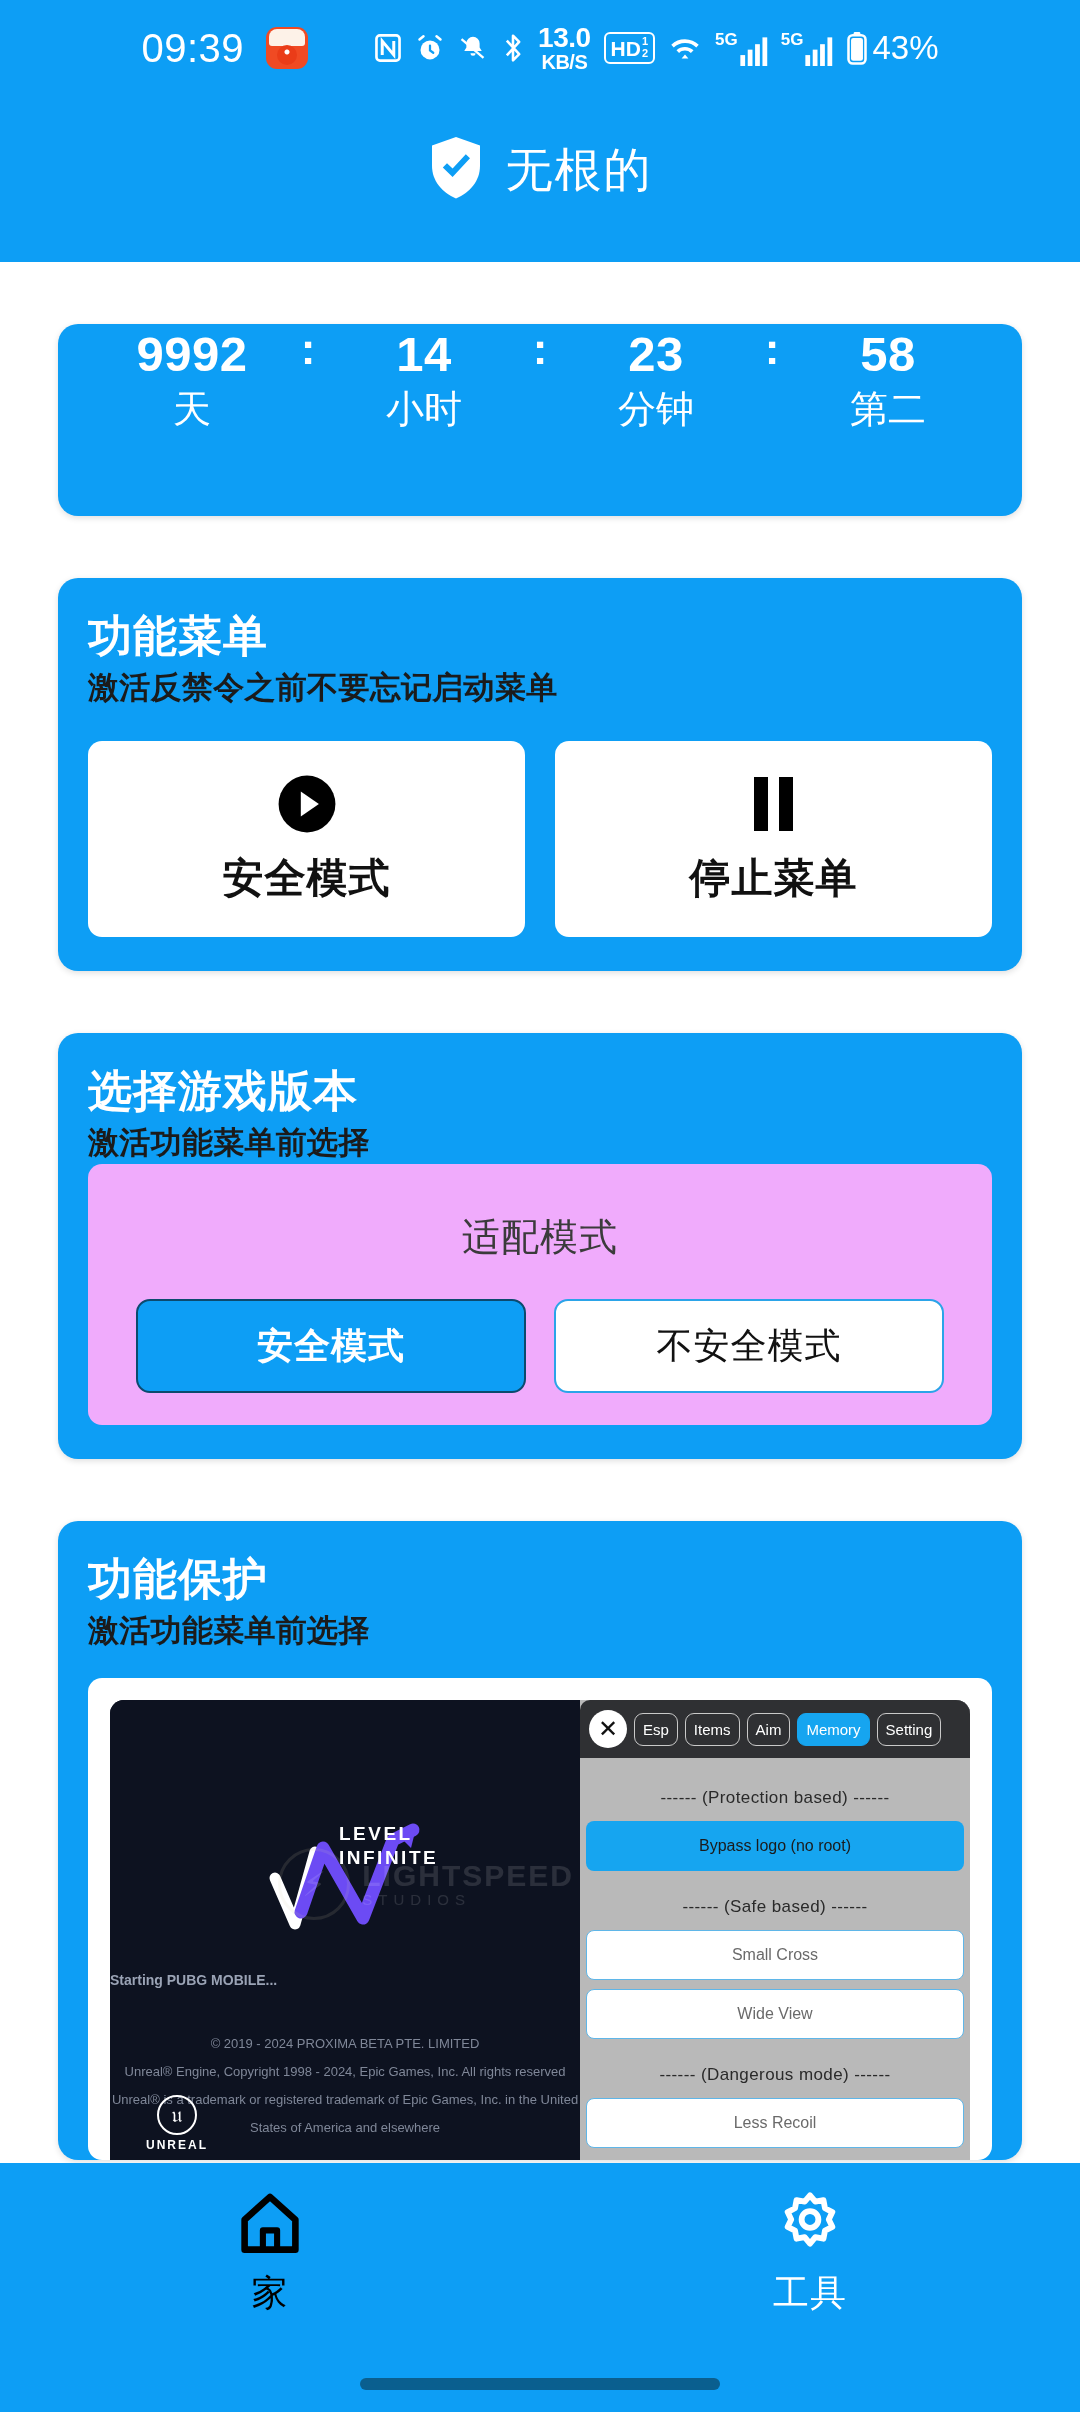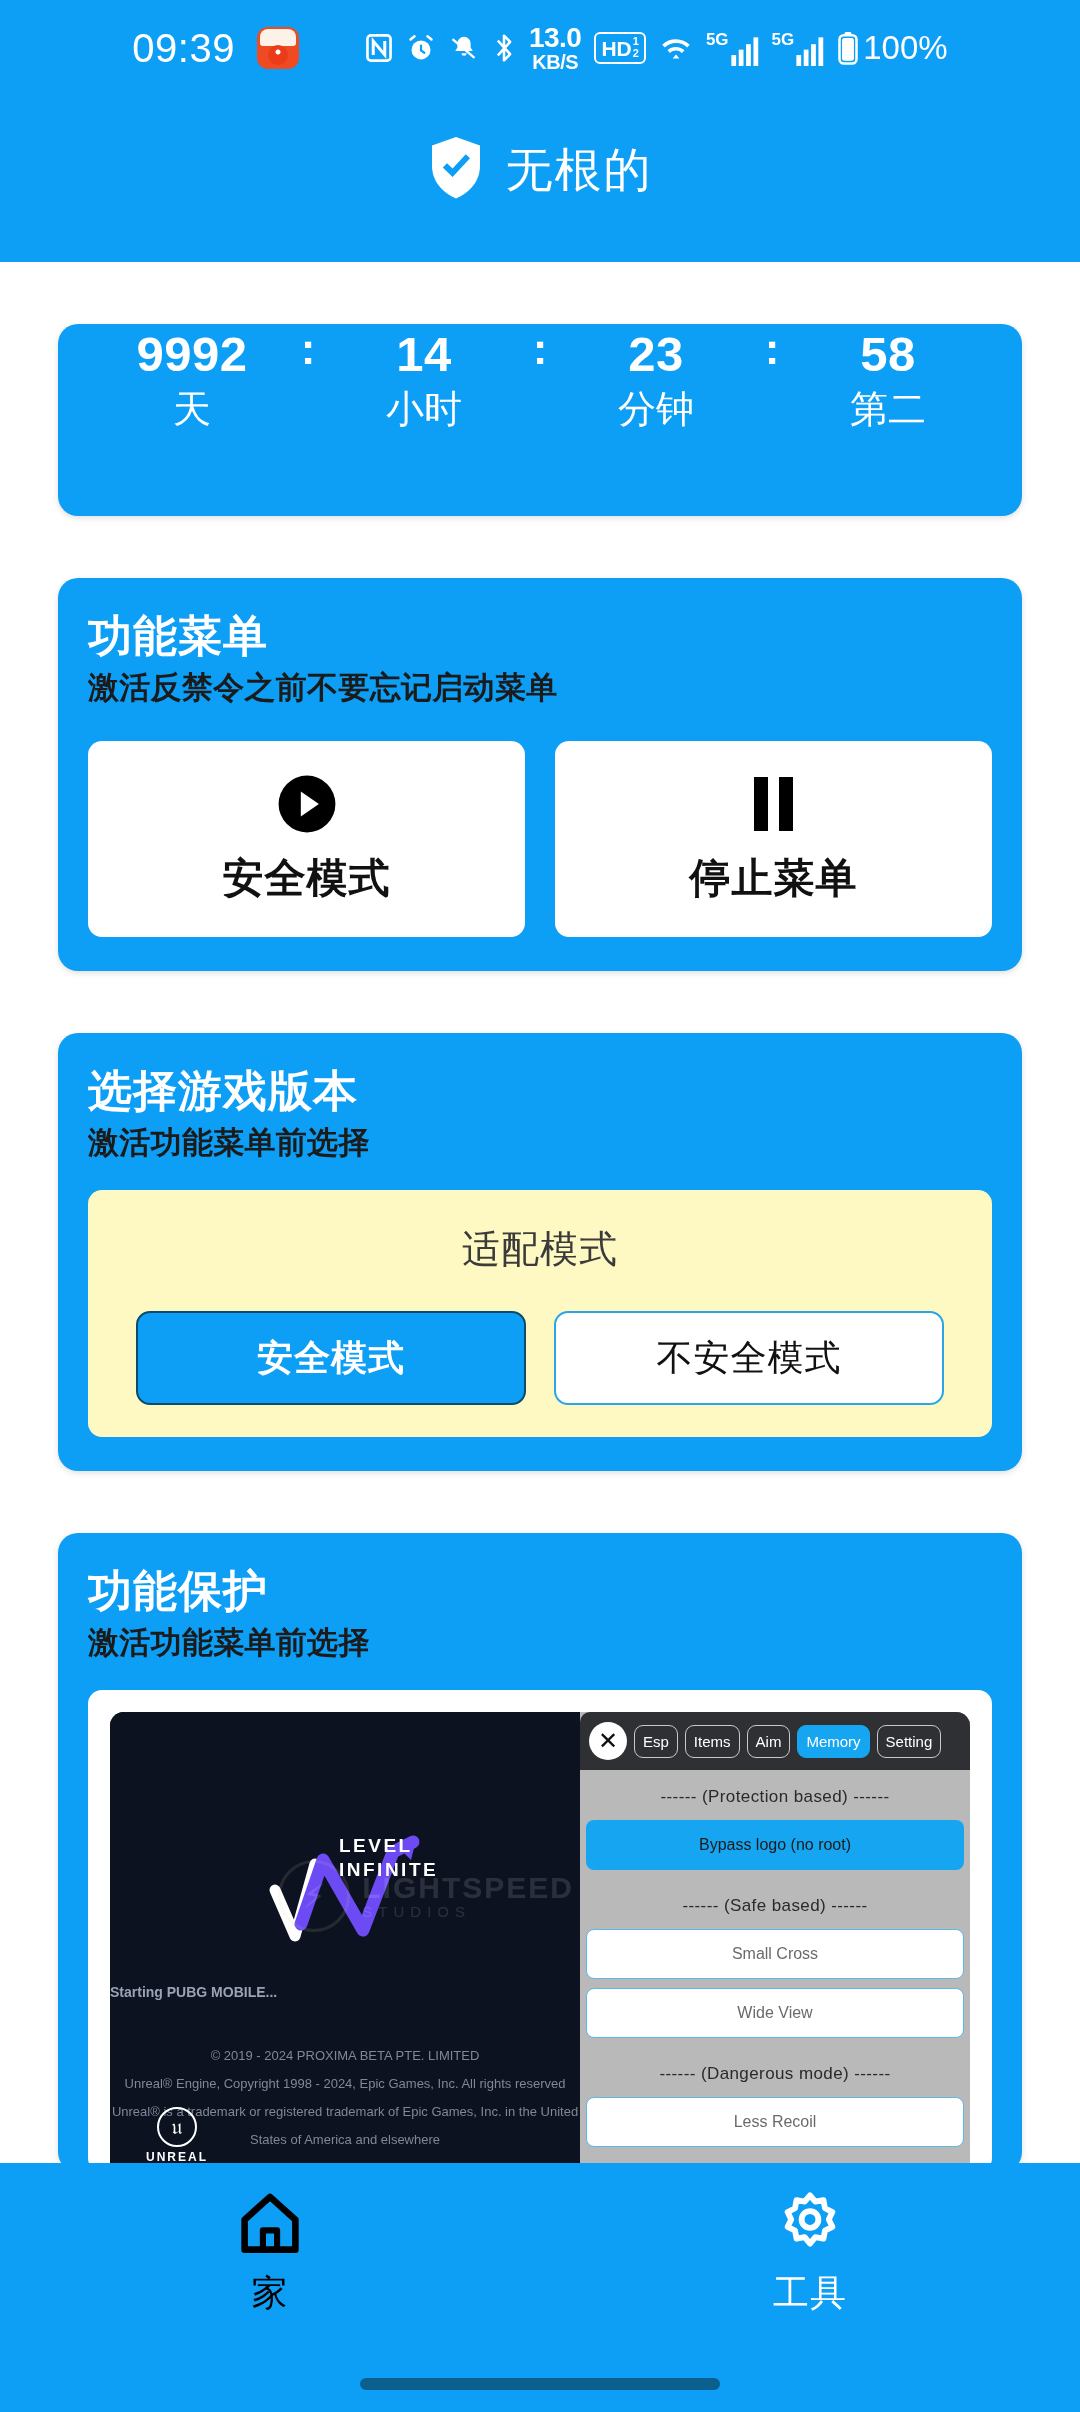--- a/index.html
+++ b/index.html
@@ -200,24 +200,23 @@
     gap: 16px;
     cursor: pointer;
   }
   .fn-btn .ico { color: #000; display: flex; align-items:center; justify-content:center; height: 62px;}
   .fn-btn .lbl { font-size: 41px; font-weight: 700; color: #111; letter-spacing: 1px;}
   .pausebars { display:flex; gap:11px; }
   .pausebars i { display:block; width: 14px; height: 54px; background:#000; }
 
   
   .panel {
-    background: #fef9c3;
+    background: #f0abfc;
     border-radius: 14px;
-    margin-top: 26px;
-    padding: 34px 28px 32px 28px;
+    padding: 48px 28px 32px 28px;
   }
   .panel-head {
     text-align: center;
     font-size: 38px;
     color: #3b3b3b;
     font-weight: 400;
     letter-spacing: 1px;
   }
   .seg-row {
     display: flex;
@@ -342,21 +341,21 @@
   .ov-tab {
     border: 1.5px solid #c9c9c9;
     border-radius: 9px;
     color: #ffffff;
     font-size: 15px;
     padding: 7px 8px;
     white-space: nowrap;
     cursor: pointer;
   }
   .ov-tab.on { background: #16A5F0; border-color: #16A5F0; color: #ffffff; }
-  .ov-body { padding: 0 6px; }
+  .ov-body { padding: 13px 6px; }
   .ov-head {
     text-align: center;
     color: #2a2a2a;
     font-size: 17px;
     padding: 17px 0 13px 0;
     letter-spacing: 0.4px;
   }
   .ov-item {
     height: 50px;
     border-radius: 8px;
@@ -478,21 +477,21 @@
             <rect x="10.8" y="6" width="3.5" height="16"></rect>
               <rect x="16.2" y="1" width="3.5" height="21"></rect>
           </svg>
         </span>
         <span class="sb-battery">
           <svg width="22" height="34" viewBox="0 0 14 24" fill="none" stroke="currentColor" stroke-width="1.8">
             <rect x="1" y="3" width="12" height="20" rx="3"></rect>
             <rect x="4.6" y="0.7" width="4.8" height="2" rx="1" fill="currentColor" stroke="none"></rect>
             <rect x="2.8" y="5" width="8.4" height="16" rx="1.6" fill="currentColor" stroke="none"></rect>
           </svg>
-          <span class="sb-batt-pct">100%</span>
+          <span class="sb-batt-pct">43%</span>
         </span>
       </div>
     </div>
 
     <div class="apptitle">
       <span>
         <svg width="56" height="66" viewBox="0 0 28 33" fill="#ffffff">
           <path d="M14 1 26 5.2v10.2c0 7.6-5 13.3-12 16.4C7 28.7 2 23 2 15.4V5.2z"></path>
           <path d="M7.4 16.2 12.3 21 21 11.6l-2.1-2-6.6 7.2-2.8-2.7z" fill="#0D9EF5"></path>
         </svg>

